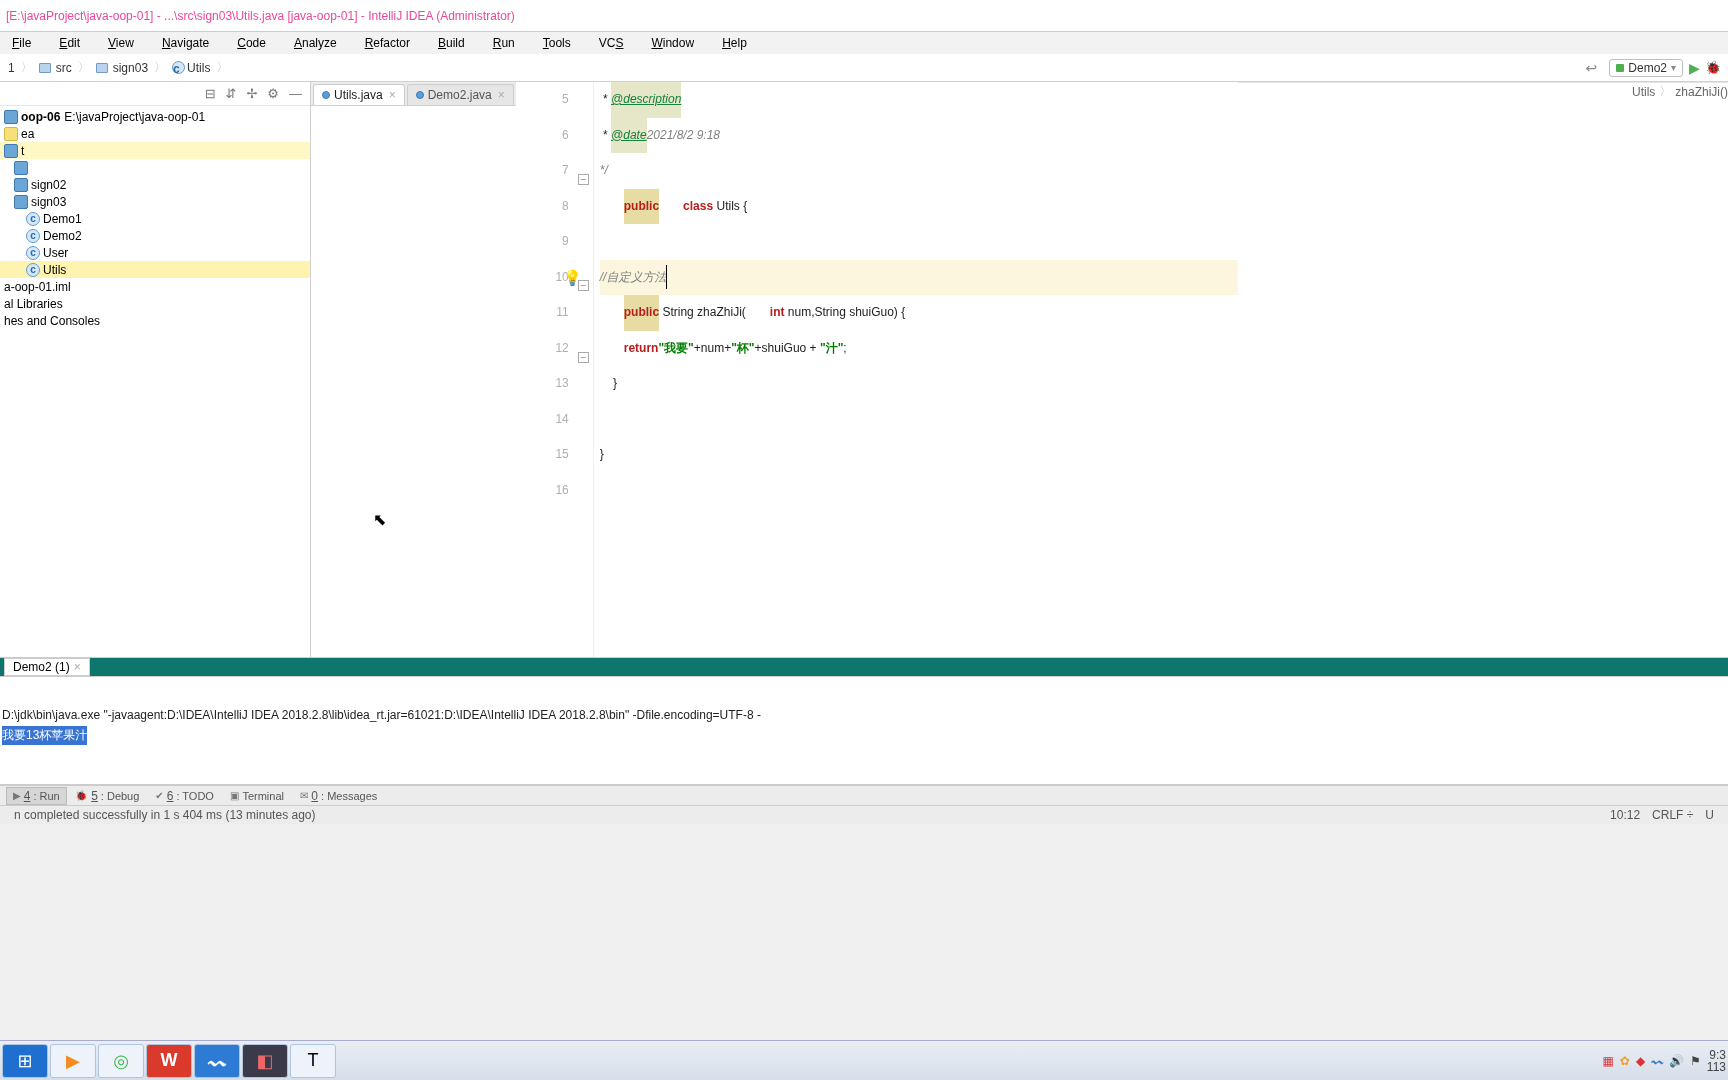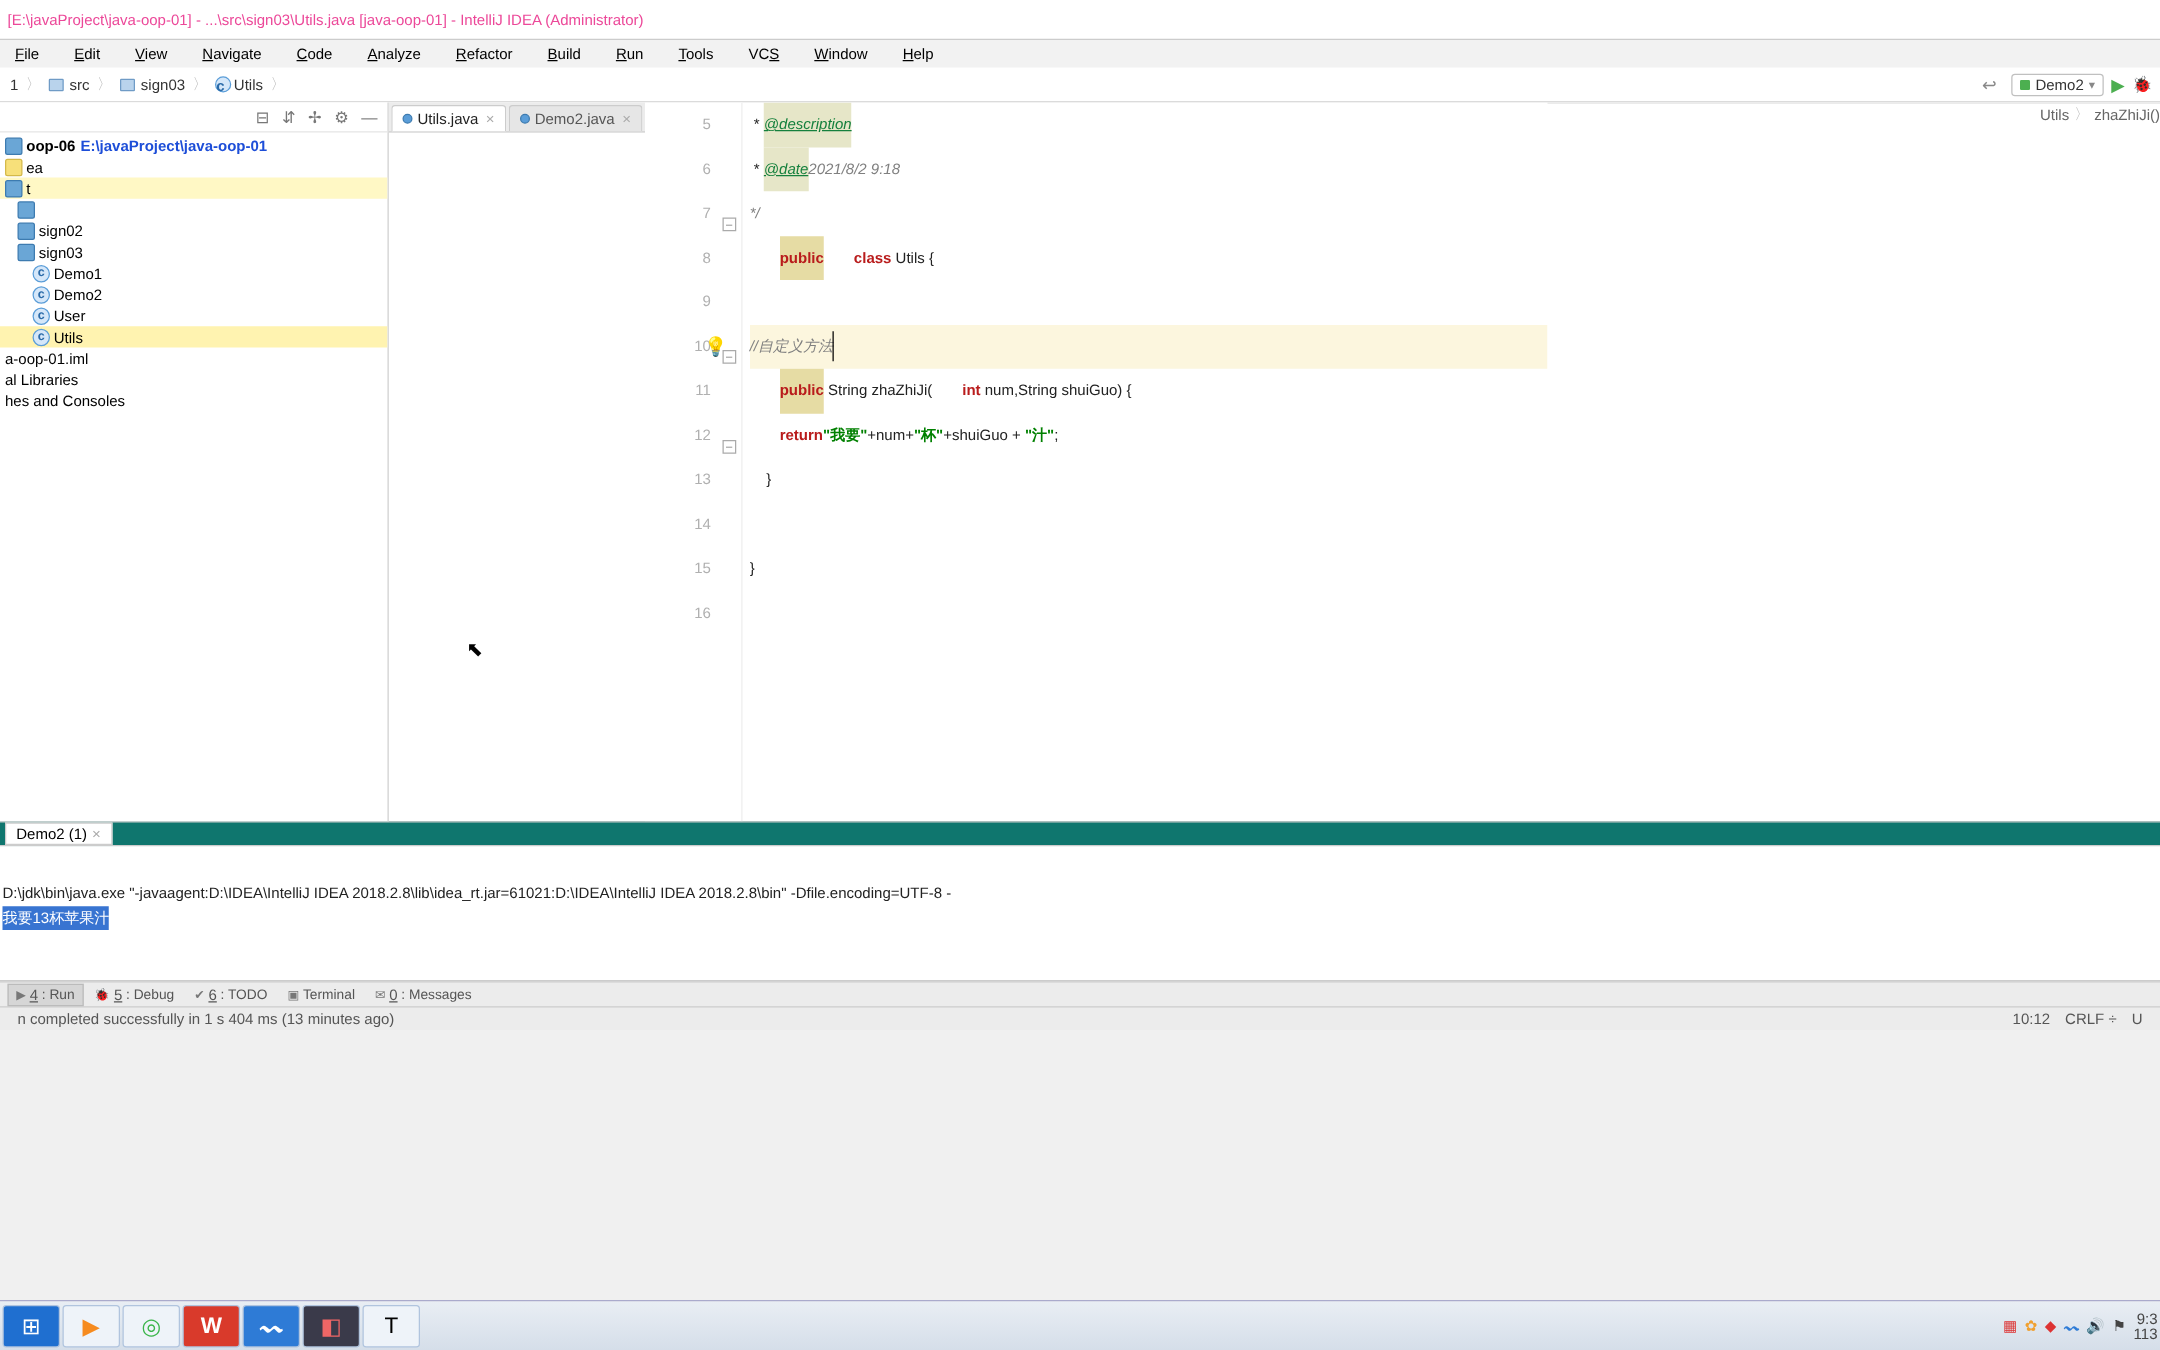--- a/index.html
+++ b/index.html
@@ -23,21 +23,21 @@
 .project-toolbar { height: 24px; display: flex; align-items: center; justify-content: flex-end; gap: 10px; padding: 0 8px; border-bottom: 1px solid #e5e5e5; color: #777; }
 .project-toolbar span { font-size: 13px; cursor: pointer; }
 .tree { flex: 1; overflow: auto; padding: 2px 0; }
 .tree-item { display: flex; align-items: center; padding: 1px 4px; height: 17px; white-space: nowrap; }
 .tree-item .iconf { width: 14px; height: 14px; margin-right: 3px; display: inline-flex; align-items: center; justify-content: center; font-size: 10px; }
 .fold-y { background: #f7e07a; border: 1px solid #d4b94a; border-radius: 2px; }
 .fold-b { background: #6aa6d6; border: 1px solid #3d7bb0; border-radius: 2px; }
 .cls-c { background: #d5e7f9; border: 1px solid #5a9dd8; border-radius: 8px; color: #2a6aa8; font-weight: bold; width: 13px; height: 13px; }
 .tree-item.sel { background: #fff8c5; }
 .tree-item.sel2 { background: #fff3b0; }
-.tree-item .dim { color: #1d4ed8; margin-left: 4px; font-weight: bold; }
+.tree-item .dim { color: #000000; margin-left: 4px; }
 .ind1 { padding-left: 14px; } .ind2 { padding-left: 26px; }
 
 .editor-area { flex: 1; display: flex; flex-direction: row; min-width: 0; }
 .tabs { height: 24px; display: flex; align-items: flex-end; border-bottom: 1px solid #d0d0d0; background: #ececec; padding-left: 2px; }
 .tab { display: flex; align-items: center; gap: 4px; padding: 3px 8px; background: #e6e6e6; border: 1px solid #ccc; border-bottom: none; margin-right: 2px; color: #555; position: relative; border-radius: 3px 3px 0 0; }
 .tab.active { background: #fff; color: #222; }
 .tab .close { color: #aaa; font-size: 12px; margin-left: 2px; }
 .tab .dot { width: 8px; height: 8px; border-radius: 50%; background: #5a9dd8; border: 1px solid #3d7bb0; display: inline-block; }
 
 .editor { flex: 1; display: flex; font-family: "JetBrains Mono","Consolas",monospace; font-size: 19px; line-height: 35.5px; overflow: hidden; }

